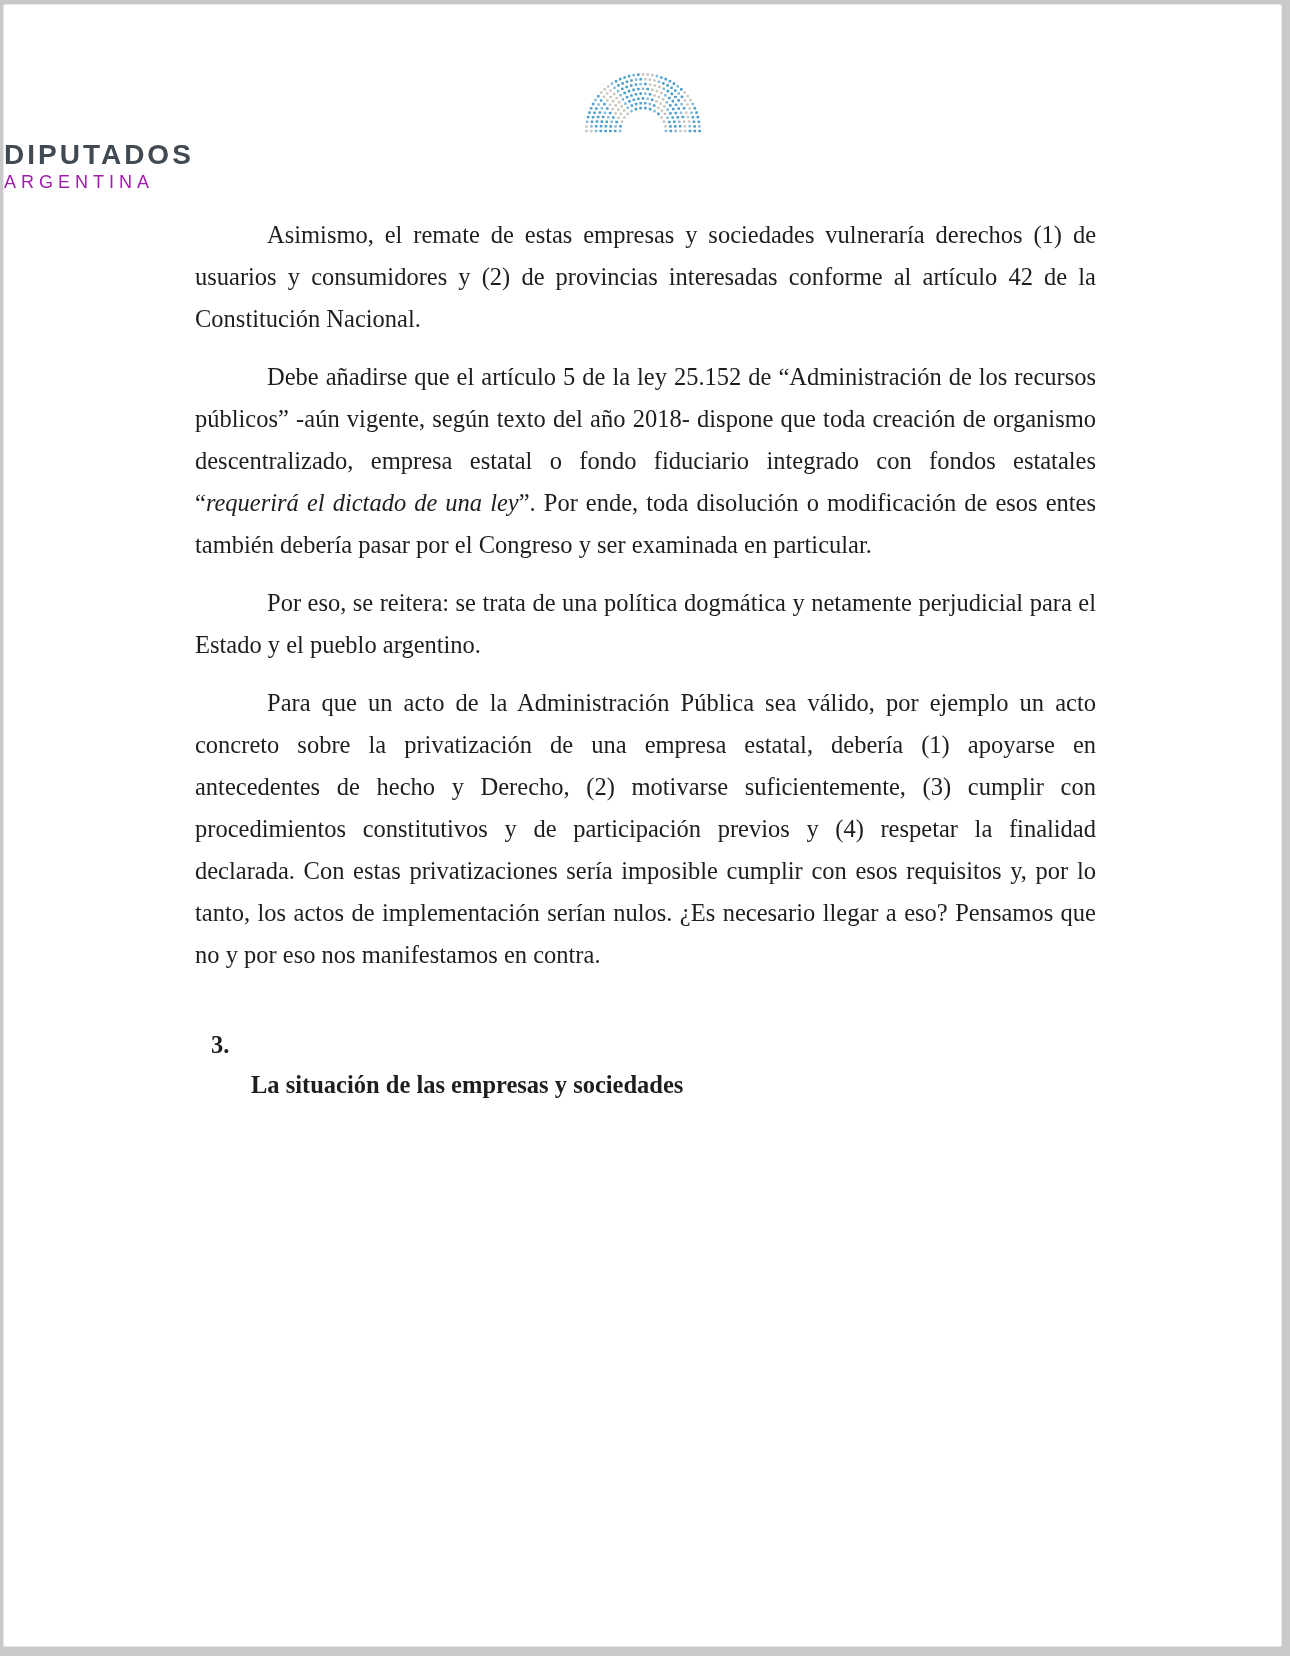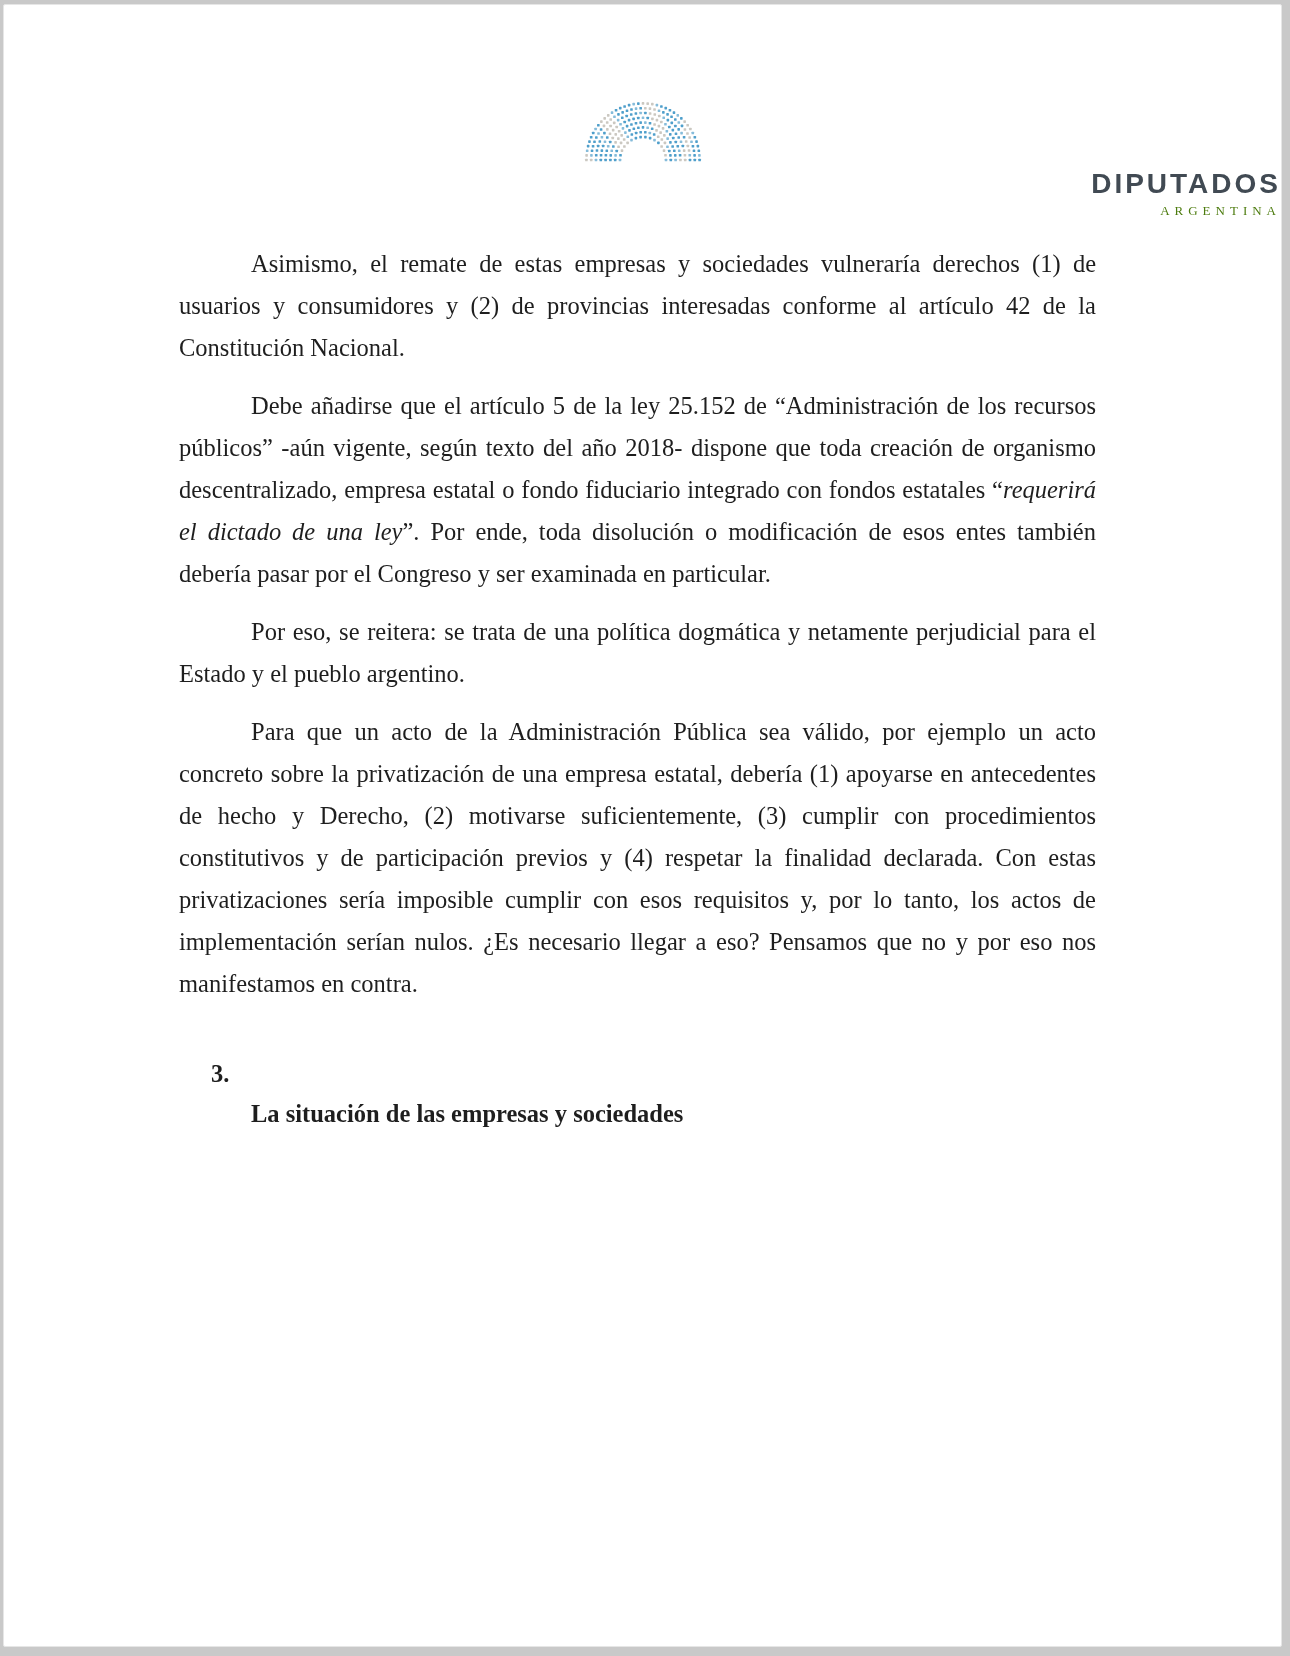--- a/index.html
+++ b/index.html
@@ -6,40 +6,40 @@
   body{
     width:1290px;height:1656px;position:relative;
     background:#c9c9c9;
     font-family:"Liberation Serif", serif;
   }
   .page{
     position:absolute;top:4px;left:3px;right:8px;bottom:9px;
     background:#ffffff;border:1px solid #e6e6e6;border-radius:2px;
     box-sizing:border-box;overflow:hidden;
   }
-  .header{padding-top:94px;text-align:right;}
+  .header{padding-top:65px;text-align:left;}
   .logo-arc{display:block;margin:0 auto;width:120px;height:64px;}
   .logo-title{
     font-family:"Liberation Sans", sans-serif;
     font-size:28px;font-weight:600;letter-spacing:3px;
     color:#414a53;margin-top:4px;line-height:34px;
   }
   .logo-subtitle{
-    font-family:Liberation Serif, serif;
-    font-size:13px;font-weight:400;letter-spacing:5px;
-    color:#4d7c0f;line-height:20px;
+    font-family:Liberation Sans, sans-serif;
+    font-size:18px;font-weight:400;letter-spacing:5px;
+    color:#a21caf;line-height:20px;
   }
   .content{
     margin:22px 185px 0 175px;
     color:#1e1e1e;
   }
   .content p{
     font-size:24.5px;line-height:42px;
     text-align:justify;text-indent:72px;
-    margin:0 0 16px 0;
+    margin:0 0 16px 16px;
   }
   .content p em{font-style:italic;}
   .section-heading{
     margin:48px 0 64px 32px;
     font-size:24.5px;font-weight:bold;line-height:42px;
     display:flex;
   }
   .section-heading .hnum{width:40px;flex:0 0 auto;}
   .section-heading .htext{flex:1;margin-top:40px;}
 </style>

